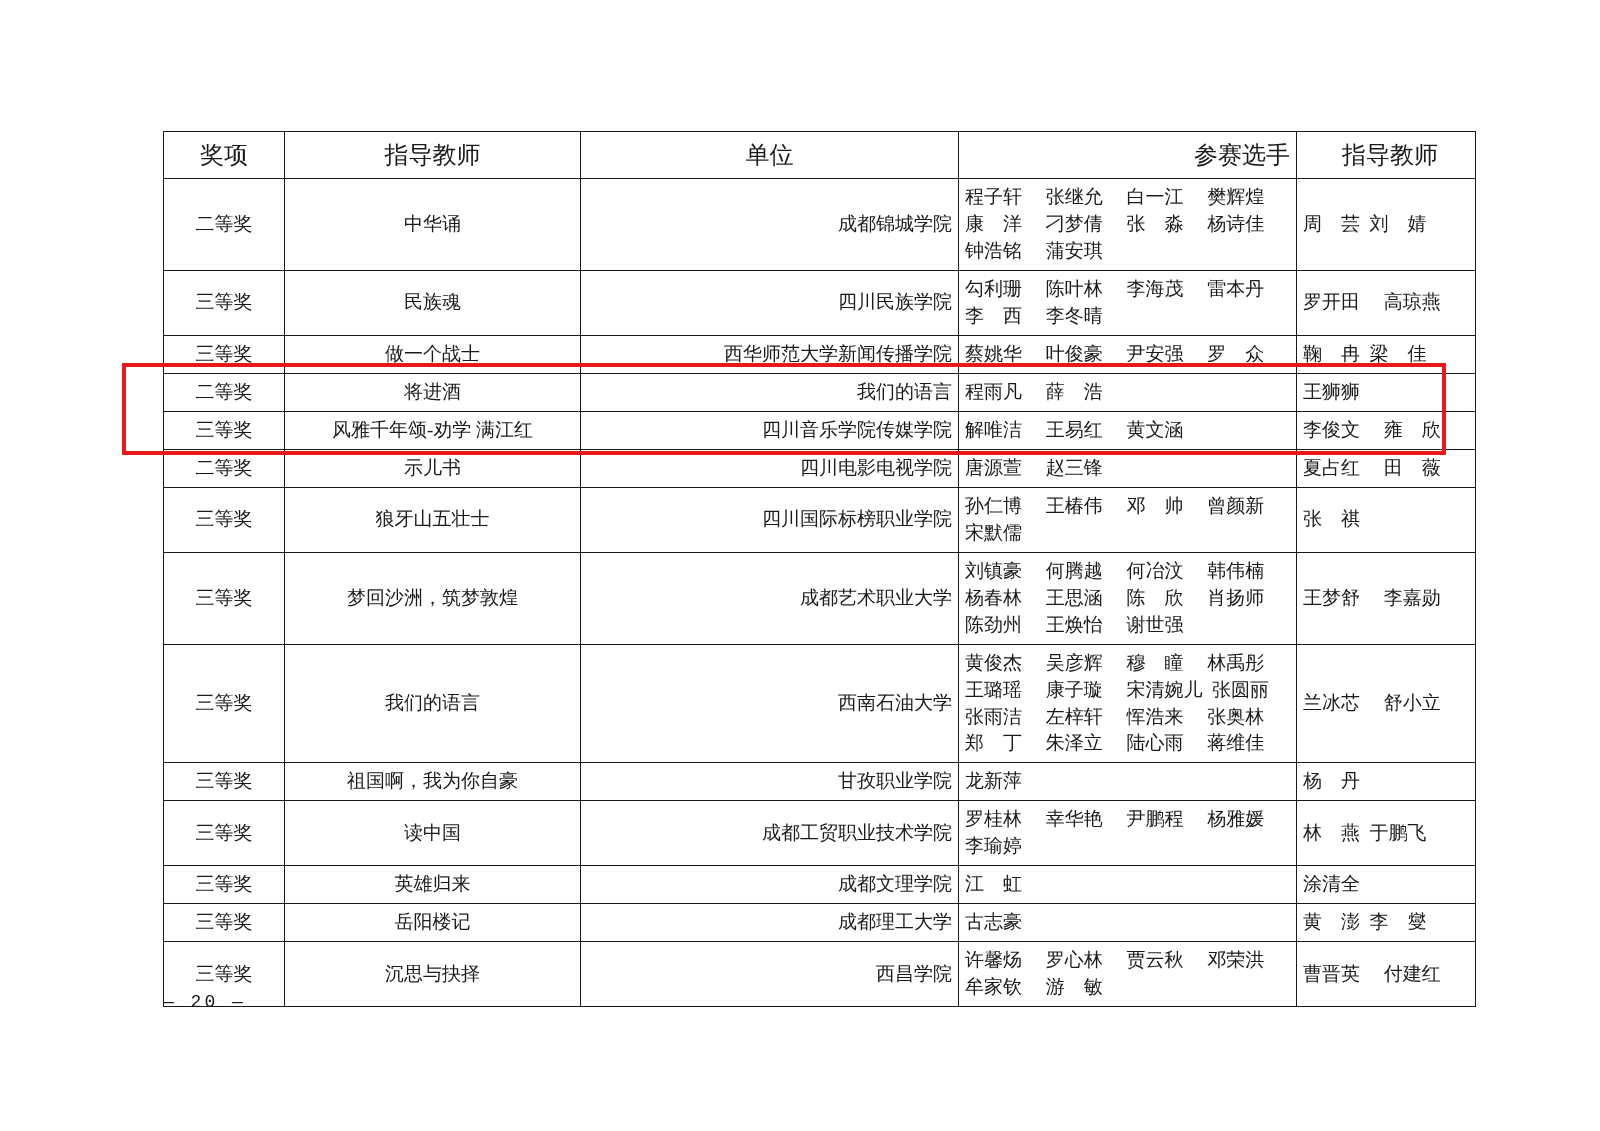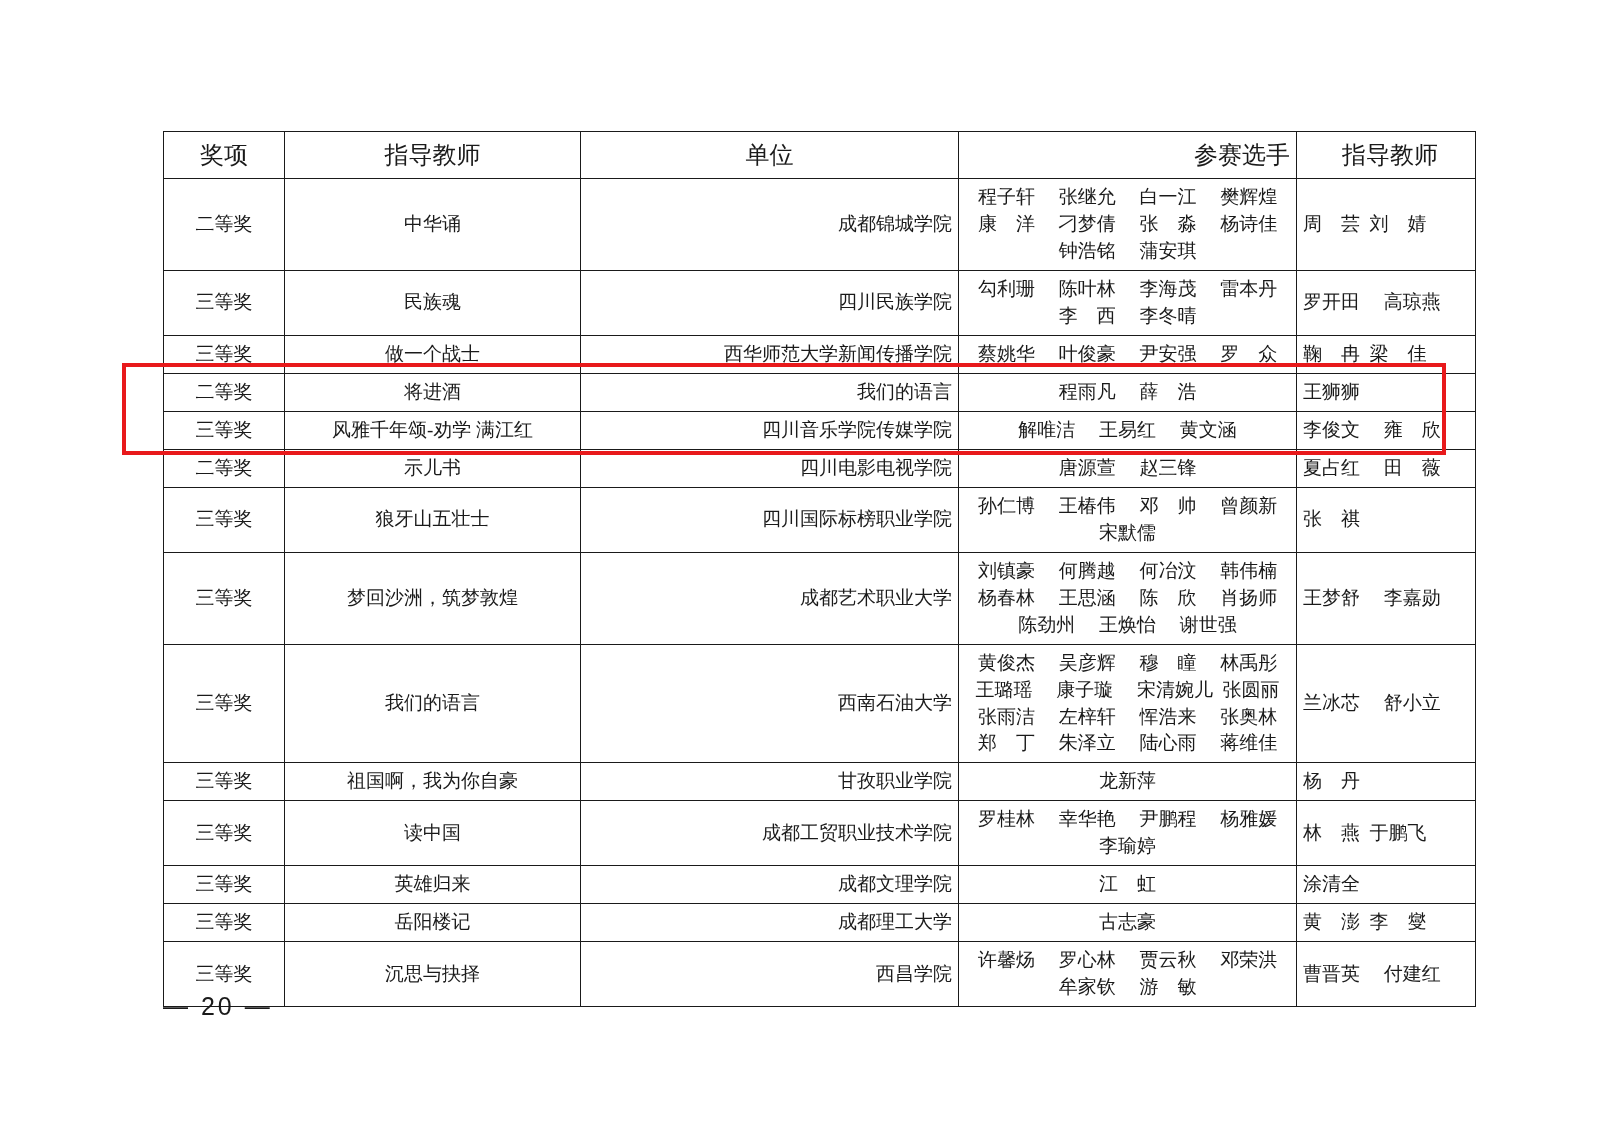--- a/index.html
+++ b/index.html
@@ -43,21 +43,21 @@
   }
   table.award-table thead th {
     text-align: center;
     height: 36px;
     font-size: 24px;
     font-family: Liberation Serif, serif;
   }
   .c-award   { width: 108px; text-align: center; }
   .c-title   { width: 283px; text-align: center; }
   .c-unit    { width: 365px; text-align: right; padding-left: 14px; }
-  .c-players { width: 325px; text-align: center; padding-left: 12px; }
+  .c-players { width: 325px; text-align: left; padding-left: 12px; }
   .c-teachers{ width: 158px; text-align: left; padding-left: 12px; }
 
   .lines span {
     display: block;
     white-space: pre;
   }
   .inline-pre { white-space: pre; margin-top: 29px; }
 
   .highlight-box {
     position: absolute;
@@ -66,23 +66,23 @@
     width: 1324px;
     height: 92px;
     border: 4px solid #e8191b;
     box-sizing: border-box;
     pointer-events: none;
   }
   .page-number {
     position: absolute;
     left: 163px;
     top: 992px;
-    font-size: 25px;
+    font-size: 18px;
     letter-spacing: 3px;
-    font-family: Liberation Sans, sans-serif;
+    font-family: Liberation Mono, monospace;
     white-space: pre;
   }
 </style>
 </head>
 <body>
 
 <div class="page">
 
   <div class="table-wrap">
     <table class="award-table">

